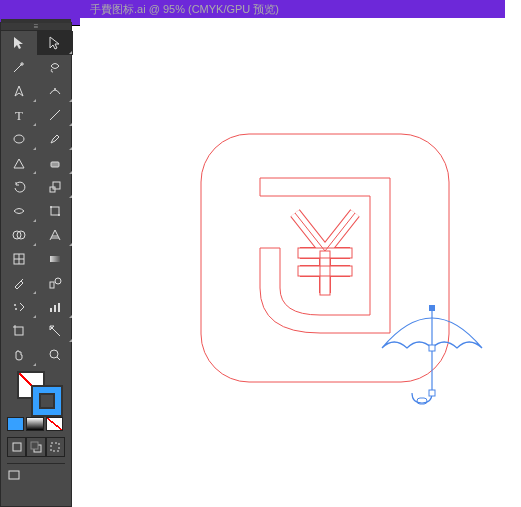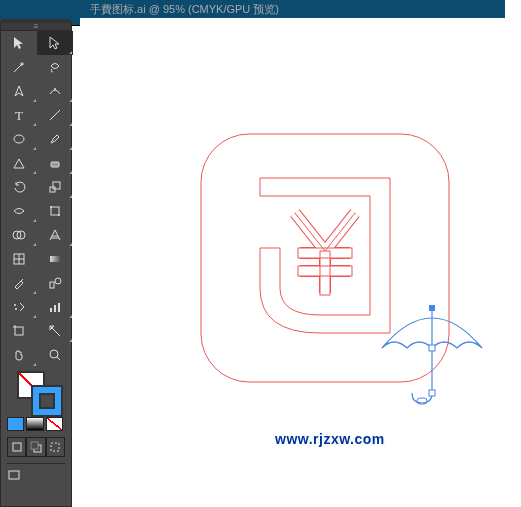--- a/index.html
+++ b/index.html
@@ -1,18 +1,18 @@
 <!DOCTYPE html>
 <html><head>
 <meta charset="utf-8">
 <style>
 * { margin: 0; padding: 0; box-sizing: border-box; }
 body { width: 521px; height: 507px; background: #fff; font-family: sans-serif; position: relative; overflow: hidden; }
 
-.title-bar { position: absolute; top: 0; left: 0; right: 16px; height: 26px; background: #0c4a6e; border-bottom: 1px solid #000; }
+.title-bar { position: absolute; top: 0; left: 0; right: 16px; height: 26px; background: #6d28d9; border-bottom: 1px solid #000; }
 .title-text { color: #aaa; font-size: 11px; padding-left: 90px; line-height: 18px; white-space: nowrap; }
 
 .tools-panel { position: absolute; top: 22px; left: 0; width: 72px; height: 485px; background: #4a4a4a; border: 1px solid #2a2a2a; }
 .tools-panel::before { content:""; position:absolute; top:-4px; left:0; right:0; height:4px; background:#333; }
 .tool-grip { height: 8px; background: #3a3a3a; border-bottom: 1px solid #2a2a2a; display:flex; justify-content:center; align-items:center; }
 .tool-grip span { font-size: 8px; color: #999; }
 
 .tool-grid { display: grid; grid-template-columns: 1fr 1fr; }
 .tool { width: 36px; height: 24px; display: flex; align-items: center; justify-content: center; position: relative; }
 .tool.sel { background: #2a2a2a; }
@@ -330,14 +330,13 @@
     <line x1="60" y1="10" x2="60" y2="50" stroke="#4a86e8" stroke-width="1.2"></line>
     <line x1="60" y1="50" x2="60" y2="95" stroke="#4a86e8" stroke-width="1.2"></line>
     <path d="M60 95 Q60 105 50 105 Q40 105 40 95" fill="none" stroke="#4a86e8" stroke-width="1.2"></path>
 
     <rect x="57" y="7" width="6" height="6" fill="#4a86e8"></rect>
     <rect x="57" y="47" width="6" height="6" fill="#fff" stroke="#4a86e8"></rect>
     <rect x="57" y="92" width="6" height="6" fill="#fff" stroke="#4a86e8"></rect>
     <rect x="45" y="100" width="10" height="6" rx="3" fill="none" stroke="#4a86e8"></rect>
   </svg>
 
-  <div class="watermark">www.rjzxw.com</div>
 </div>
 
 </body></html>

